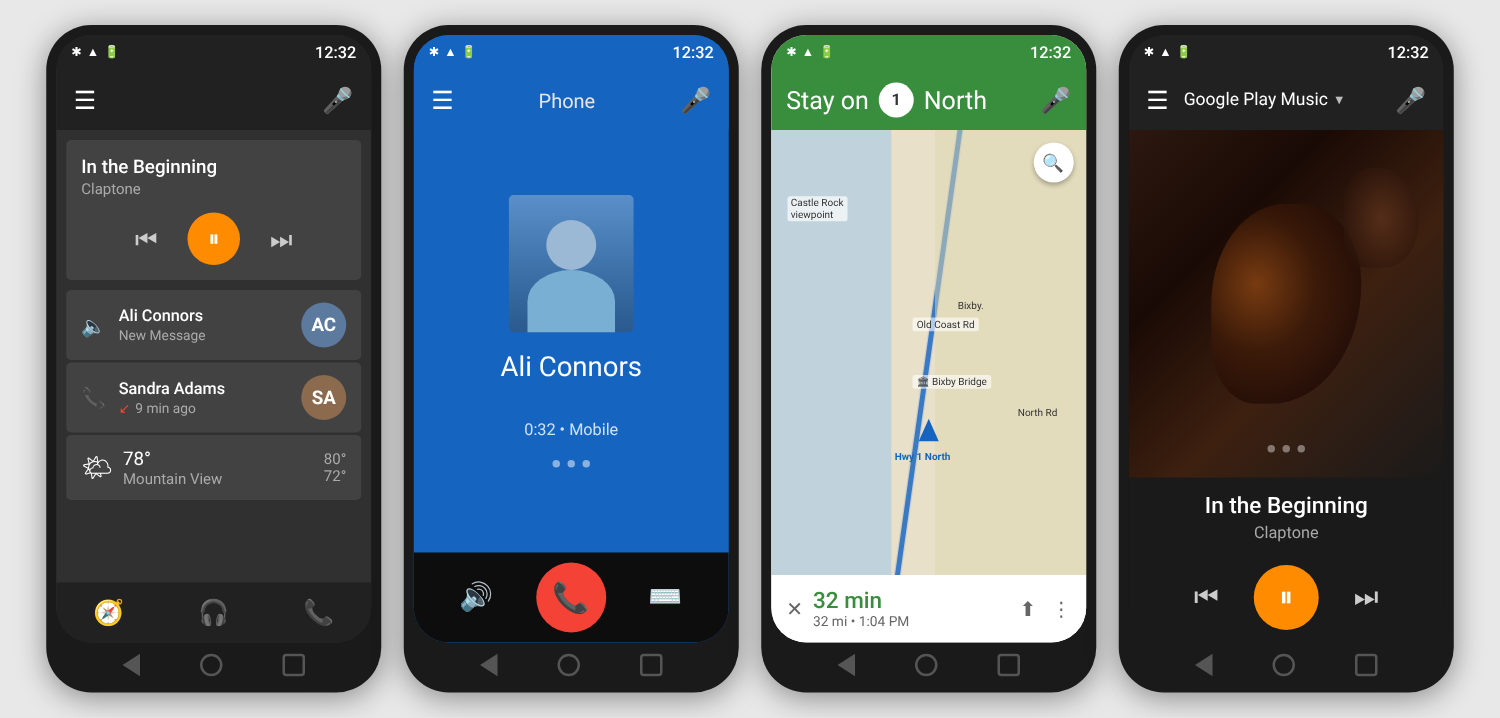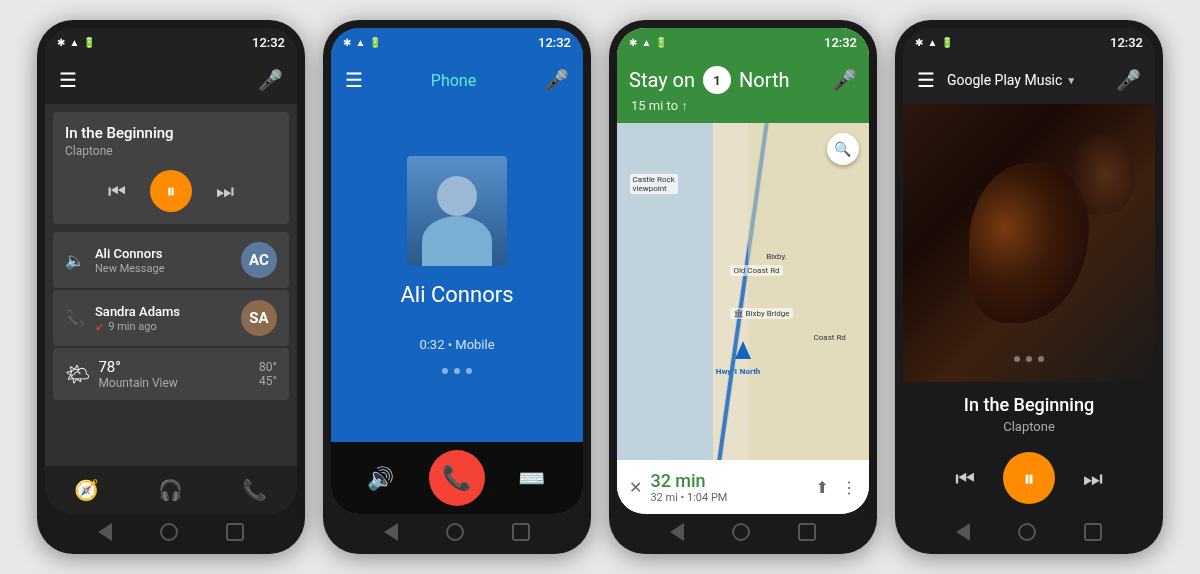--- a/index.html
+++ b/index.html
@@ -77,21 +77,21 @@
     .status-time { font-size: 13px; font-weight: 500; }
 
     
     .app-bar {
       height: 48px;
       display: flex;
       align-items: center;
       padding: 0 14px;
       gap: 12px;
     }
-    .app-bar-title { flex: 1; text-align: center; color: #5eead4; font-size: 16px; }
+    .app-bar-title { flex: 1; text-align: center; color: #e5e5e5; font-size: 16px; }
 
     
     .phone1-screen { background: #303030; }
     .phone1-header { background: #212121; }
 
     .music-card {
       background: #424242;
       margin: 8px;
       border-radius: 4px;
       padding: 12px;
@@ -412,21 +412,21 @@
     </div>
 
     <div class="weather-card">
       <span class="weather-icon">🌤</span>
       <div class="weather-text">
         <div class="weather-temp-hi">78°</div>
         <div class="weather-city">Mountain View</div>
       </div>
       <div class="weather-temps">
         <div>80°</div>
-        <div>45°</div>
+        <div>72°</div>
       </div>
     </div>
 
     <div class="bottom-nav">
       <span class="nav-icon">🧭</span>
       <span class="nav-icon">🎧</span>
       <span class="nav-icon">📞</span>
     </div>
   </div>
 
@@ -499,39 +499,38 @@
 
     <div class="maps-nav-bar">
       <div class="maps-direction">
         <span>Stay on</span>
         <div class="maps-direction-circle">
           <span>1</span>
         </div>
         <span>North</span>
         <span class="maps-mic" style="margin-left:auto;">🎤</span>
       </div>
-      <div class="maps-distance">15 mi to ↑</div>
     </div>
 
     <div class="map-area">
 
       <div style="position:absolute;left:50%;top:0;width:6px;height:100%;background:#ccc;transform:translateX(-50%) skewX(-8deg);"></div>
 
       <div style="position:absolute;left:50%;top:0;width:4px;height:100%;background:#1565C0;transform:translateX(-50%) skewX(-8deg);opacity:0.8;"></div>
 
       <div style="position:absolute;left:0;top:0;width:38%;height:100%;background:#a5c8e8;opacity:0.6;"></div>
 
       <div style="position:absolute;right:0;top:0;width:48%;height:100%;background:#ddd8b0;opacity:0.5;"></div>
 
       <div style="position:absolute;left:5%;top:15%;font-size:8px;color:#333;background:rgba(255,255,255,0.7);padding:1px 3px;border-radius:2px;">Castle Rock<br>viewpoint</div>
       <div style="position:absolute;left:45%;top:42%;font-size:8px;color:#333;background:rgba(255,255,255,0.6);padding:1px 3px;border-radius:2px;">Old Coast Rd</div>
       <div style="position:absolute;left:58%;top:38%;font-size:8px;color:#333;padding:1px 3px;">Bixby.</div>
       <div style="position:absolute;left:45%;top:55%;font-size:8px;color:#333;background:rgba(255,255,255,0.6);padding:1px 3px;border-radius:2px;">🏛 Bixby Bridge</div>
       <div style="position:absolute;left:38%;top:72%;font-size:8px;color:#1565C0;font-weight:bold;padding:1px 3px;">Hwy 1 North</div>
-      <div style="position:absolute;right:8%;top:62%;font-size:8px;color:#333;padding:1px 3px;">Coast Rd</div>
+      <div style="position:absolute;right:8%;top:62%;font-size:8px;color:#333;padding:1px 3px;">North Rd</div>
 
       <div style="position:absolute;left:50%;bottom:30%;transform:translateX(-50%);">
         <div style="width:0;height:0;border-left:8px solid transparent;border-right:8px solid transparent;border-bottom:18px solid #1565C0;"></div>
       </div>
 
       <div class="map-search-btn">🔍</div>
     </div>
 
     <div class="maps-bottom">
       <div class="maps-eta">

